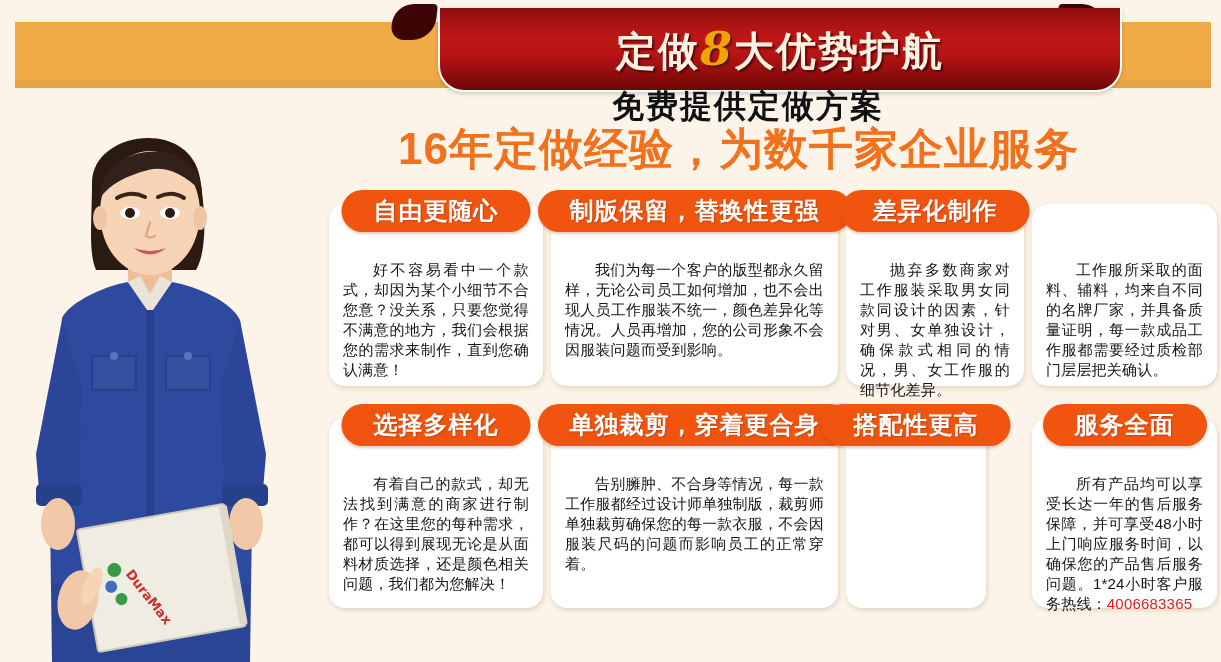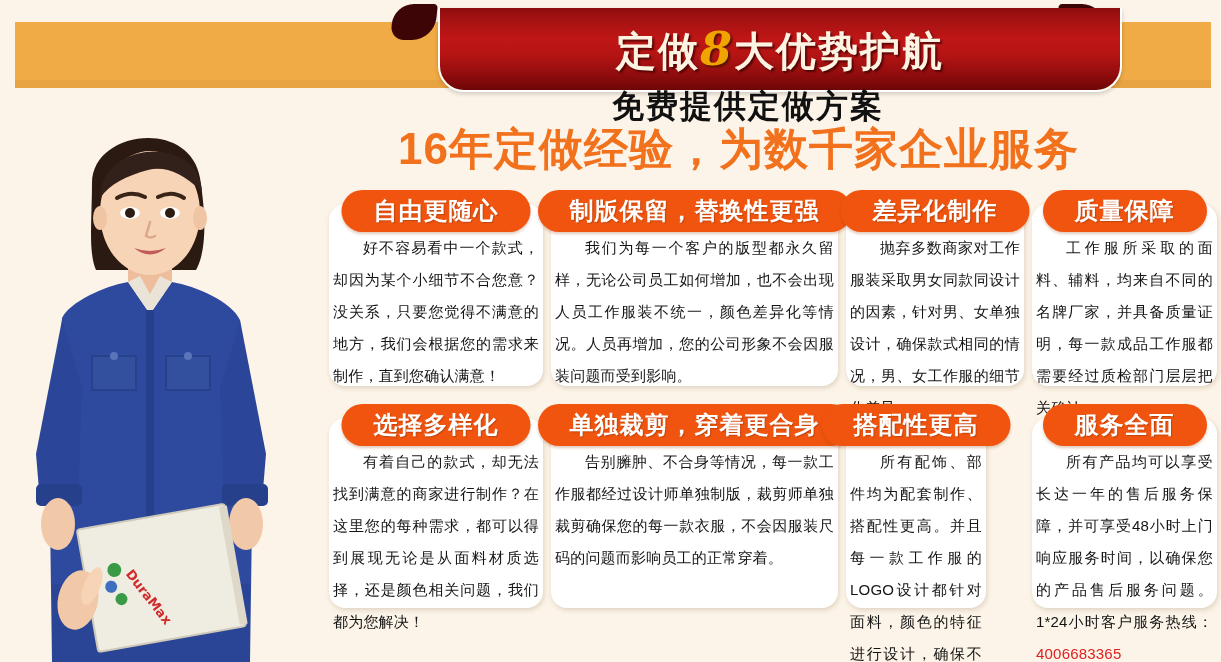--- a/index.html
+++ b/index.html
@@ -152,24 +152,24 @@
     font-weight: bold;
     color: #ffffff;
     letter-spacing: 1px;
     white-space: nowrap;
     text-shadow: 1px 1px 1px rgba(140,50,10,0.45);
     line-height: 1;
   }
   .card-body {
     position: absolute;
     left: 0; right: 0;
-    top: 28px;
-    padding: 0 4px;
+    top: 56px;
+    padding: 0 14px;
     font-size: 15px;
-    line-height: 32px;
+    line-height: 20px;
     color: #141414;
     text-align: justify;
     text-justify: inter-ideograph;
     text-indent: 30px;
     letter-spacing: 0.2px;
   }
   .tel { color: #e02020; }
 
   
   #card1 { left: 4px;   top: 14px;  width: 214px; height: 182px; }
@@ -280,23 +280,20 @@
     </div>
 
     <div class="card" id="card3">
       <div class="card-head">
         <span class="card-head-text">差异化制作</span>
       </div>
       <div class="card-body">抛弃多数商家对工作服装采取男女同款同设计的因素，针对男、女单独设计，确保款式相同的情况，男、女工作服的细节化差异。</div>
     </div>
 
     <div class="card" id="card4">
-      <div class="card-head">
-        <span class="card-head-text">质量保障</span>
-      </div>
       <div class="card-body">工作服所采取的面料、辅料，均来自不同的名牌厂家，并具备质量证明，每一款成品工作服都需要经过质检部门层层把关确认。</div>
     </div>
 
     <div class="card" id="card5">
       <div class="card-head">
         <span class="card-head-text">选择多样化</span>
       </div>
       <div class="card-body">有着自己的款式，却无法找到满意的商家进行制作？在这里您的每种需求，都可以得到展现无论是从面料材质选择，还是颜色相关问题，我们都为您解决！</div>
     </div>
 
@@ -304,21 +301,20 @@
       <div class="card-head">
         <span class="card-head-text">单独裁剪，穿着更合身</span>
       </div>
       <div class="card-body">告别臃肿、不合身等情况，每一款工作服都经过设计师单独制版，裁剪师单独裁剪确保您的每一款衣服，不会因服装尺码的问题而影响员工的正常穿着。</div>
     </div>
 
     <div class="card" id="card7">
       <div class="card-head">
         <span class="card-head-text">搭配性更高</span>
       </div>
-      <div class="card-body">所有配饰、部件均为配套制作、搭配性更高。并且每一款工作服的LOGO设计都针对面料，颜色的特征进行设计，确保不影响美观。</div>
     </div>
 
     <div class="card" id="card8">
       <div class="card-head">
         <span class="card-head-text">服务全面</span>
       </div>
       <div class="card-body"><span>所有产品均可以享受长达一年的售后服务保障，并可享受48小时上门响应服务时间，以确保您的产品售后服务问题。1*24小时客户服务热线：</span><span class="tel">4006683365</span></div>
     </div>
 
   </div>

